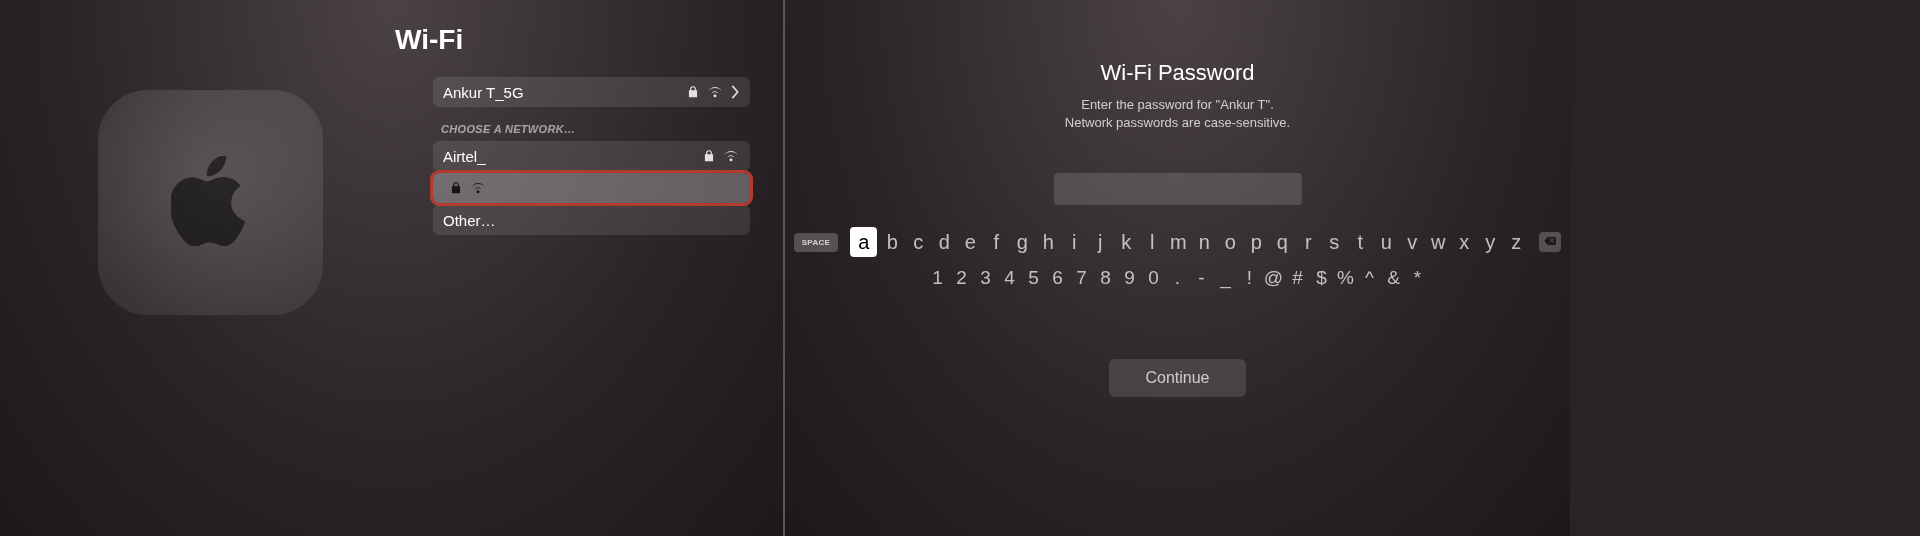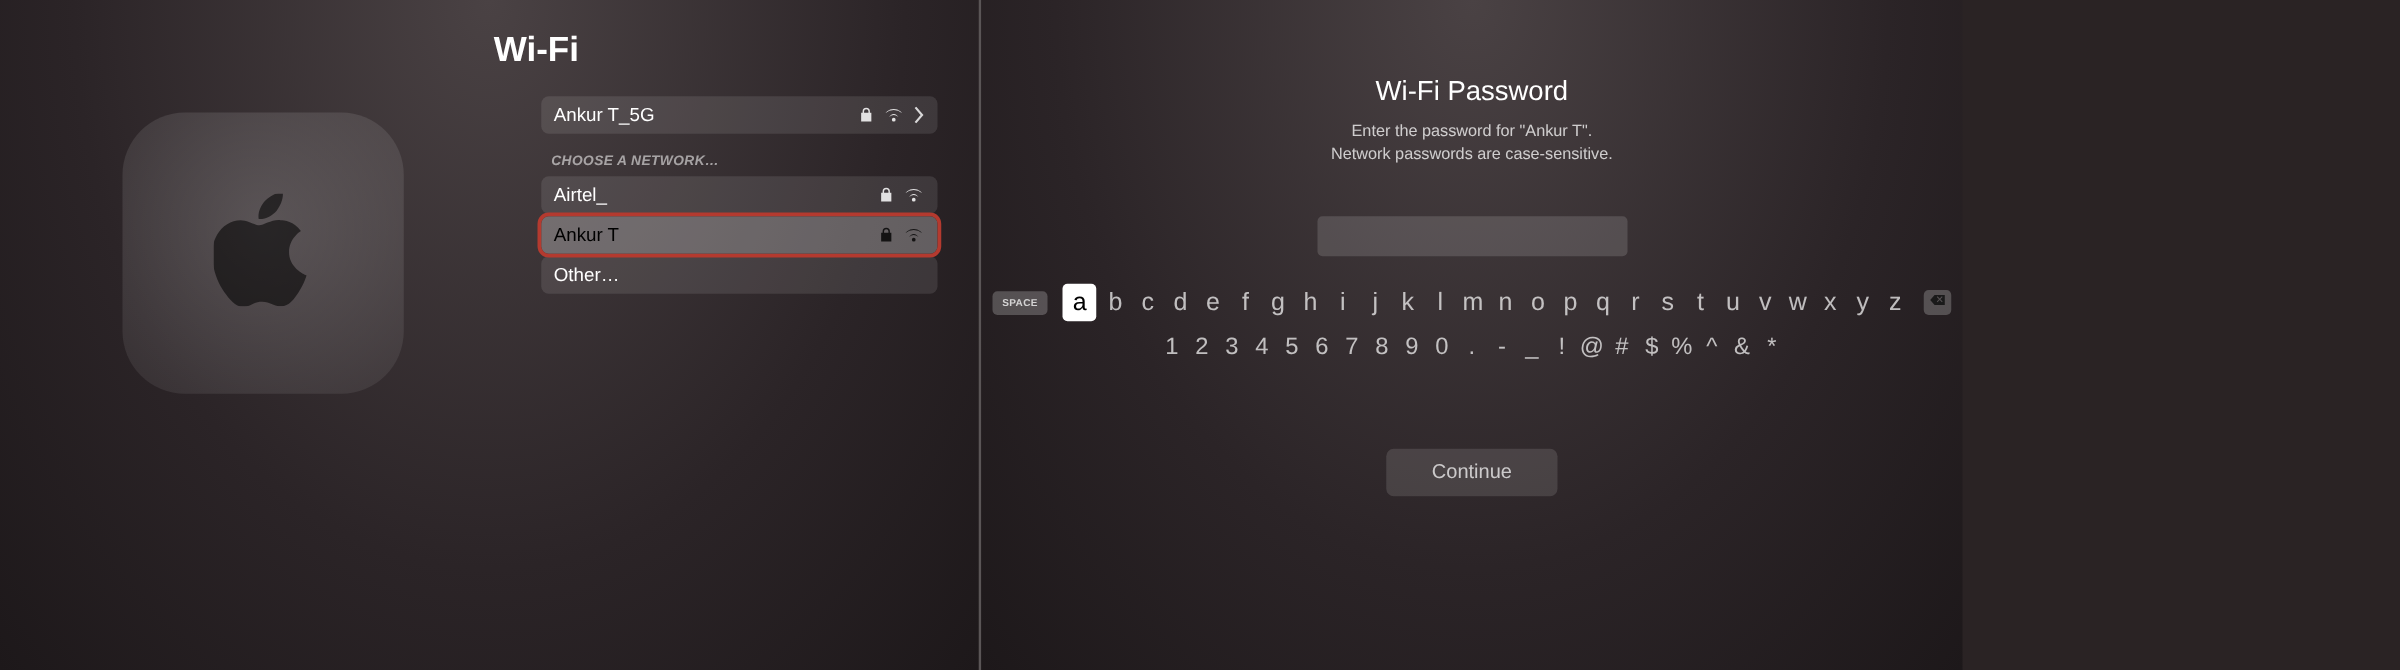--- a/index.html
+++ b/index.html
@@ -176,21 +176,20 @@
             <path d="M17 9V7a5 5 0 0 0-10 0v2H5v12h14V9h-2zm-8 0V7a3 3 0 1 1 6 0v2H9z"></path>
           </svg>
         </span>
       <span class="ic wifi">
           <svg viewBox="0 0 24 18">
             <path d="M12 16a2 2 0 1 1 0-4 2 2 0 0 1 0 4zm-5-5l2-2a5 5 0 0 1 6 0l2 2a8 8 0 0 0-10 0zm-4-4l2-2a11 11 0 0 1 14 0l2 2a14 14 0 0 0-18 0z"></path>
           </svg>
         </span>
     </div>
     <div class="row row-sel">
-      <span class="label">Ankur T</span>
       <span class="ic lock">
           <svg viewBox="0 0 24 24">
             <path d="M17 9V7a5 5 0 0 0-10 0v2H5v12h14V9h-2zm-8 0V7a3 3 0 1 1 6 0v2H9z"></path>
           </svg>
         </span>
       <span class="ic wifi">
           <svg viewBox="0 0 24 18">
             <path d="M12 16a2 2 0 1 1 0-4 2 2 0 0 1 0 4zm-5-5l2-2a5 5 0 0 1 6 0l2 2a8 8 0 0 0-10 0zm-4-4l2-2a11 11 0 0 1 14 0l2 2a14 14 0 0 0-18 0z"></path>
           </svg>
         </span>

